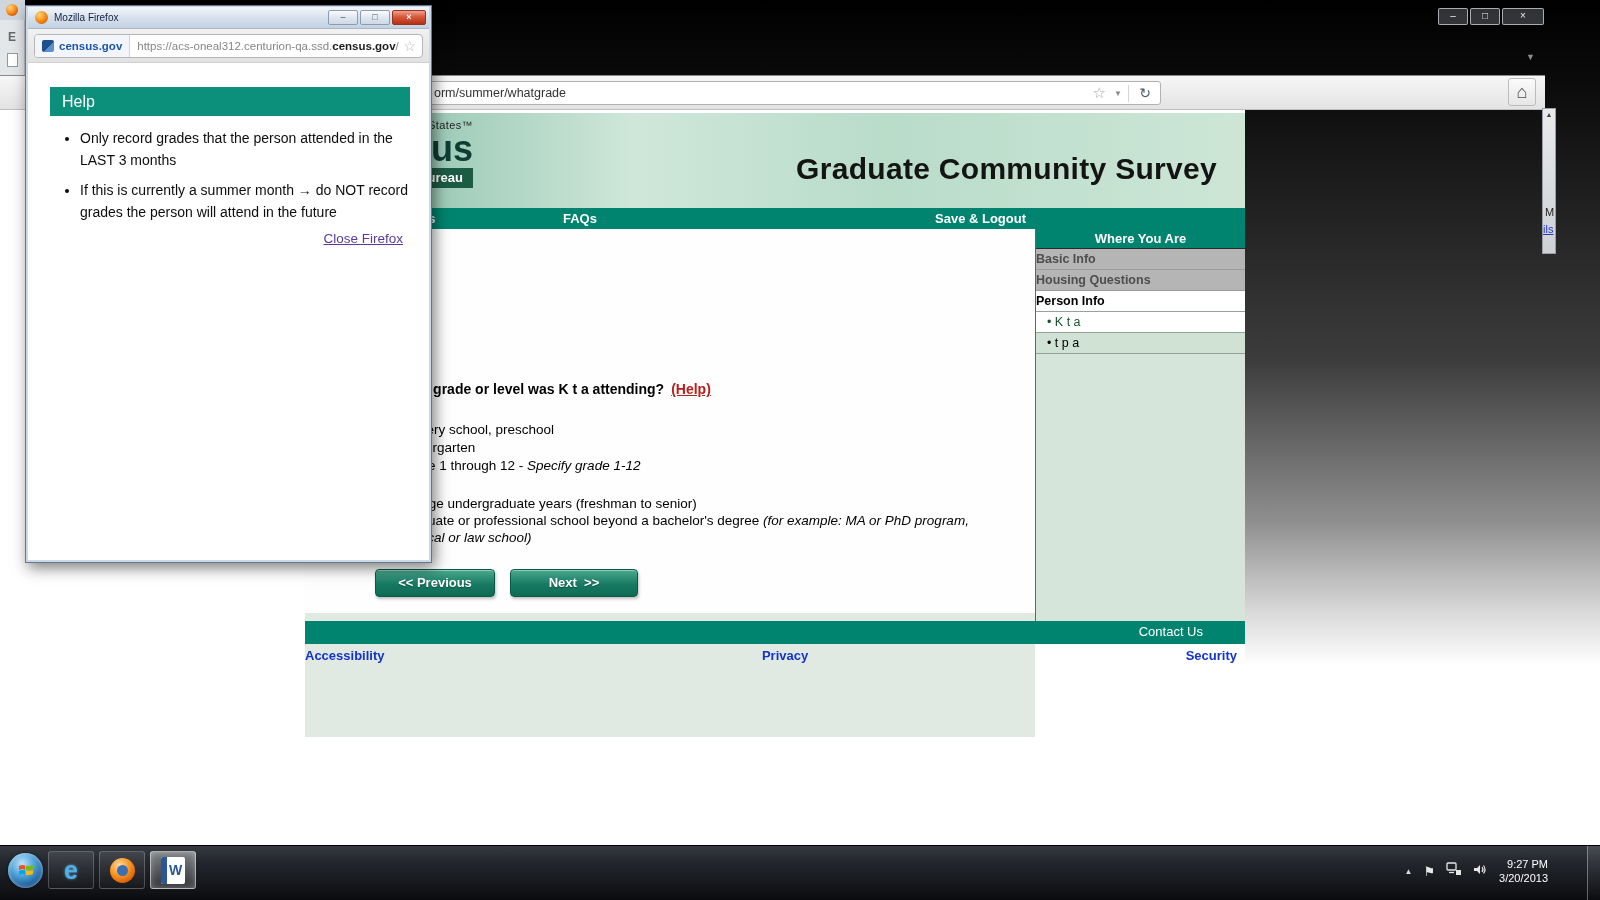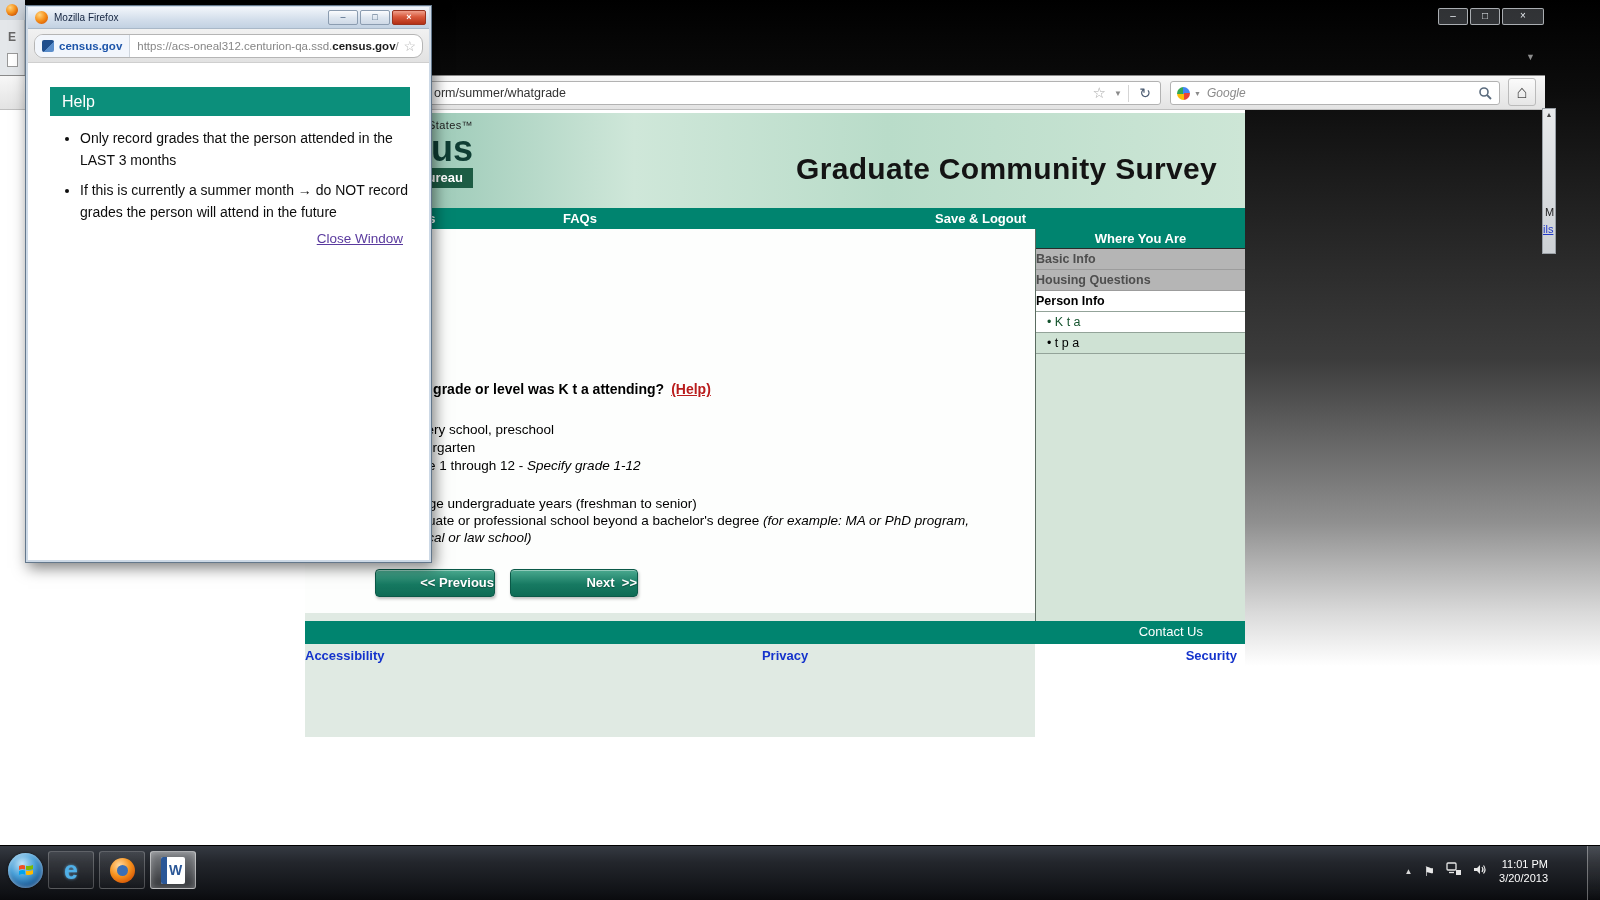--- a/index.html
+++ b/index.html
@@ -66,21 +66,21 @@
   .acs-main { left:0; top:116px; width:730px; height:392px; background:#fdfefd; }
   .main-lower { left:0; top:384px; width:730px; height:124px; background:#e0eae3; }
   .q { left:90px; top:152px; font-size:14px; font-weight:bold; color:#000; white-space:nowrap; }
   .q-help { color:#b91c1c; text-decoration:underline; margin-left:7px; }
   .opt { position:absolute; left:72px; width:640px; font-size:13.5px; line-height:17px; color:#000; padding-left:21px; }
   .opt i { font-style:italic; }
   .radio { position:absolute; left:0; top:2px; width:12px; height:12px; border:1px solid #555; border-radius:50%; background:#fff; }
   .opt1 { top:192px; } .opt2 { top:210px; } .opt3 { top:228px; } .opt4 { top:266px; } .opt5 { top:283px; }
   .acs-btn { position:absolute; top:340px; height:28px; border:1px solid #0b5948; border-radius:4px;
     background:linear-gradient(#4aa98f,#177a62 55%,#0e6b55); color:#fff; font-size:13px; font-weight:bold;
-    text-align:right; line-height:26px; text-shadow:0 1px 1px rgba(0,0,0,.35);
+    text-align:center; line-height:26px; text-shadow:0 1px 1px rgba(0,0,0,.35);
     box-shadow:inset 0 1px 0 rgba(255,255,255,.4), 1px 2px 3px rgba(0,0,0,.25); white-space:nowrap; }
   .btn-prev { left:70px; width:120px; } .btn-next { left:205px; width:128px; }
 
   .sb { left:730px; top:116px; width:210px; height:392px; background:#d5e5d9; border-left:1px solid #5a6b60; }
   .sb-header { height:20px; background:#00846f; color:#fff; font-size:13px; font-weight:bold; text-align:center; line-height:20px; border-bottom:1px solid #2a2a2a; }
   .sb-row { height:21px; line-height:21px; font-size:12.5px; border-bottom:1px solid #93a399; }
   .sb-disabled { background:#b5b5b5; color:#4e4e4e; font-weight:bold; border-bottom:1px solid #9c9c9c; }
   .sb-section { background:#fff; color:#000; font-weight:bold; }
   .sb-current { background:#fff; color:#14532d; padding-left:11px; }
   .sb-upcoming { background:#cfe2d4; color:#000; padding-left:11px; }
@@ -96,21 +96,21 @@
     box-shadow:3px 5px 14px rgba(0,0,0,.5); }
   .p-title { height:22px; background:linear-gradient(#f2f6fb,#d3deeb 60%,#c2d1e2); border-bottom:1px solid #a9b8c8;
     display:flex; align-items:center; padding:0 3px 0 7px; flex:0 0 auto; }
   .ff-ico { width:13px; height:13px; border-radius:50%;
     background:radial-gradient(circle at 35% 30%, #ffd47e, #f7931e 45%, #d95b00 85%); margin-right:6px; }
   .p-title-text { font-size:10px; color:#13233f; flex:1; }
   .pb { width:30px; height:15px; border:1px solid #8b9cb0; border-radius:2px; margin-left:2px;
     background:linear-gradient(#fbfcfe,#dfe7f0 50%,#cfd9e6); font-size:9px; color:#35506e; text-align:center; line-height:13px; }
   .pb-close { width:34px; background:linear-gradient(#f0a08c,#d9593c 45%,#b33016); color:#fff; border-color:#99331f; font-weight:bold; }
   .p-nav { height:34px; background:linear-gradient(#f1f1f1,#e2e2e2); border-bottom:1px solid #cfcfcf; padding:5px 6px; flex:0 0 auto; }
-  .p-url { height:24px; background:#fff; border:1px solid #b5b5b5; border-radius:9px; display:flex; align-items:center; overflow:hidden; }
+  .p-url { height:24px; background:#fff; border:1px solid #b5b5b5; border-radius:4px; display:flex; align-items:center; overflow:hidden; }
   .chip { display:flex; align-items:center; height:100%; padding:0 7px; background:#f2f6fc; border-right:1px solid #cfd6de; }
   .fav { width:12px; height:12px; border-radius:2px; background:linear-gradient(135deg,#1f4e8c 55%,#5b8ecb 55%); margin-right:5px; }
   .chip-text { font-size:11.5px; color:#1d55aa; font-weight:bold; }
   .url-text { font-size:11.5px; color:#868686; padding-left:7px; white-space:nowrap; }
   .url-bold { color:#1a1a1a; font-weight:bold; }
   .p-star { margin-left:auto; padding-right:6px; color:#b5b5b5; font-size:14px; }
   .p-content { position:relative; flex:1; background:#fff; }
   .help-bar { left:22px; top:24px; width:360px; height:29px; background:#0c8f7b; color:#fff; font-size:16px; line-height:29px; padding-left:12px; }
   .help-list { left:34px; top:64px; width:352px; font-size:14px; line-height:1.6; color:#0d0d0d; }
   .help-list ul { padding-left:18px; }
@@ -166,31 +166,20 @@
     <span class="abs bm-arrow">▼</span>
 
     <div class="abs toolbar">
       <div class="abs urlbar">
         <span class="abs url-frag">orm/summer/whatgrade</span>
         <span class="abs u-star">☆</span>
         <span class="abs u-drop">▼</span>
         <div class="abs u-sep"></div>
         <span class="abs u-reload">↻</span>
       </div>
-      <div class="abs searchbox">
-        <div class="abs g-logo"></div>
-        <span class="abs g-drop">▼</span>
-        <span class="abs g-text">Google</span>
-        <span class="abs g-mag">
-          <svg width="14" height="14" viewBox="0 0 14 14">
-              <circle cx="6" cy="6" r="4" fill="none" stroke="#5a6b7d" stroke-width="1.6"></circle>
-              <line x1="9" y1="9" x2="13" y2="13" stroke="#5a6b7d" stroke-width="1.8"></line>
-            </svg>
-        </span>
-      </div>
     </div>
     <div class="abs home-btn">⌂</div>
 
     <div class="abs page-body"></div>
     <div class="abs scroll-frag">
       <div class="scroll-up">▲</div>
     </div>
     <span class="abs frag-m">M</span>
     <span class="abs frag-ils">ils</span>
 
@@ -272,21 +261,21 @@
       </div>
     </div>
     <div class="p-content">
       <div class="abs help-bar">Help</div>
       <div class="abs help-list">
         <ul>
           <li>Only record grades that the person attended in the LAST 3 months</li>
           <li>If this is currently a summer month → do NOT record grades the person will attend in the future</li>
         </ul>
       </div>
-      <a class="abs close-link">Close Window</a>
+      <a class="abs close-link">Close Firefox</a>
     </div>
   </div>
 
   <div class="abs taskbar">
     <div class="tb-left">
       <div class="orb">
         <svg width="18" height="18" viewBox="0 0 18 18">
           <path d="M2 5 Q5 3.5 8 4.5 L8 8.5 Q5 7.5 2 9 Z" fill="#f25022"></path>
           <path d="M9 4.7 Q12.5 5.5 16 4 L16 8 Q12.5 9.5 9 8.7 Z" fill="#7fba00"></path>
           <path d="M2 10 Q5 8.5 8 9.5 L8 13.5 Q5 12.5 2 14 Z" fill="#00a4ef"></path>
@@ -319,20 +308,20 @@
           </svg>
       </span>
       <span>
         <svg width="15" height="13" viewBox="0 0 15 13">
             <path d="M1 5 L4 5 L7 2 L7 11 L4 8 L1 8 Z" fill="#e6e6e6"></path>
             <path d="M9 4 Q11 6.5 9 9" stroke="#e6e6e6" fill="none" stroke-width="1.2"></path>
             <path d="M10.5 2.5 Q13.5 6.5 10.5 10.5" stroke="#e6e6e6" fill="none" stroke-width="1.2"></path>
           </svg>
       </span>
       <div class="clock">
-        <div>11:01 PM</div>
+        <div>9:27 PM</div>
         <div>3/20/2013</div>
       </div>
     </div>
     <div class="show-desktop"></div>
   </div>
 
 </div>
 
 </body></html>

